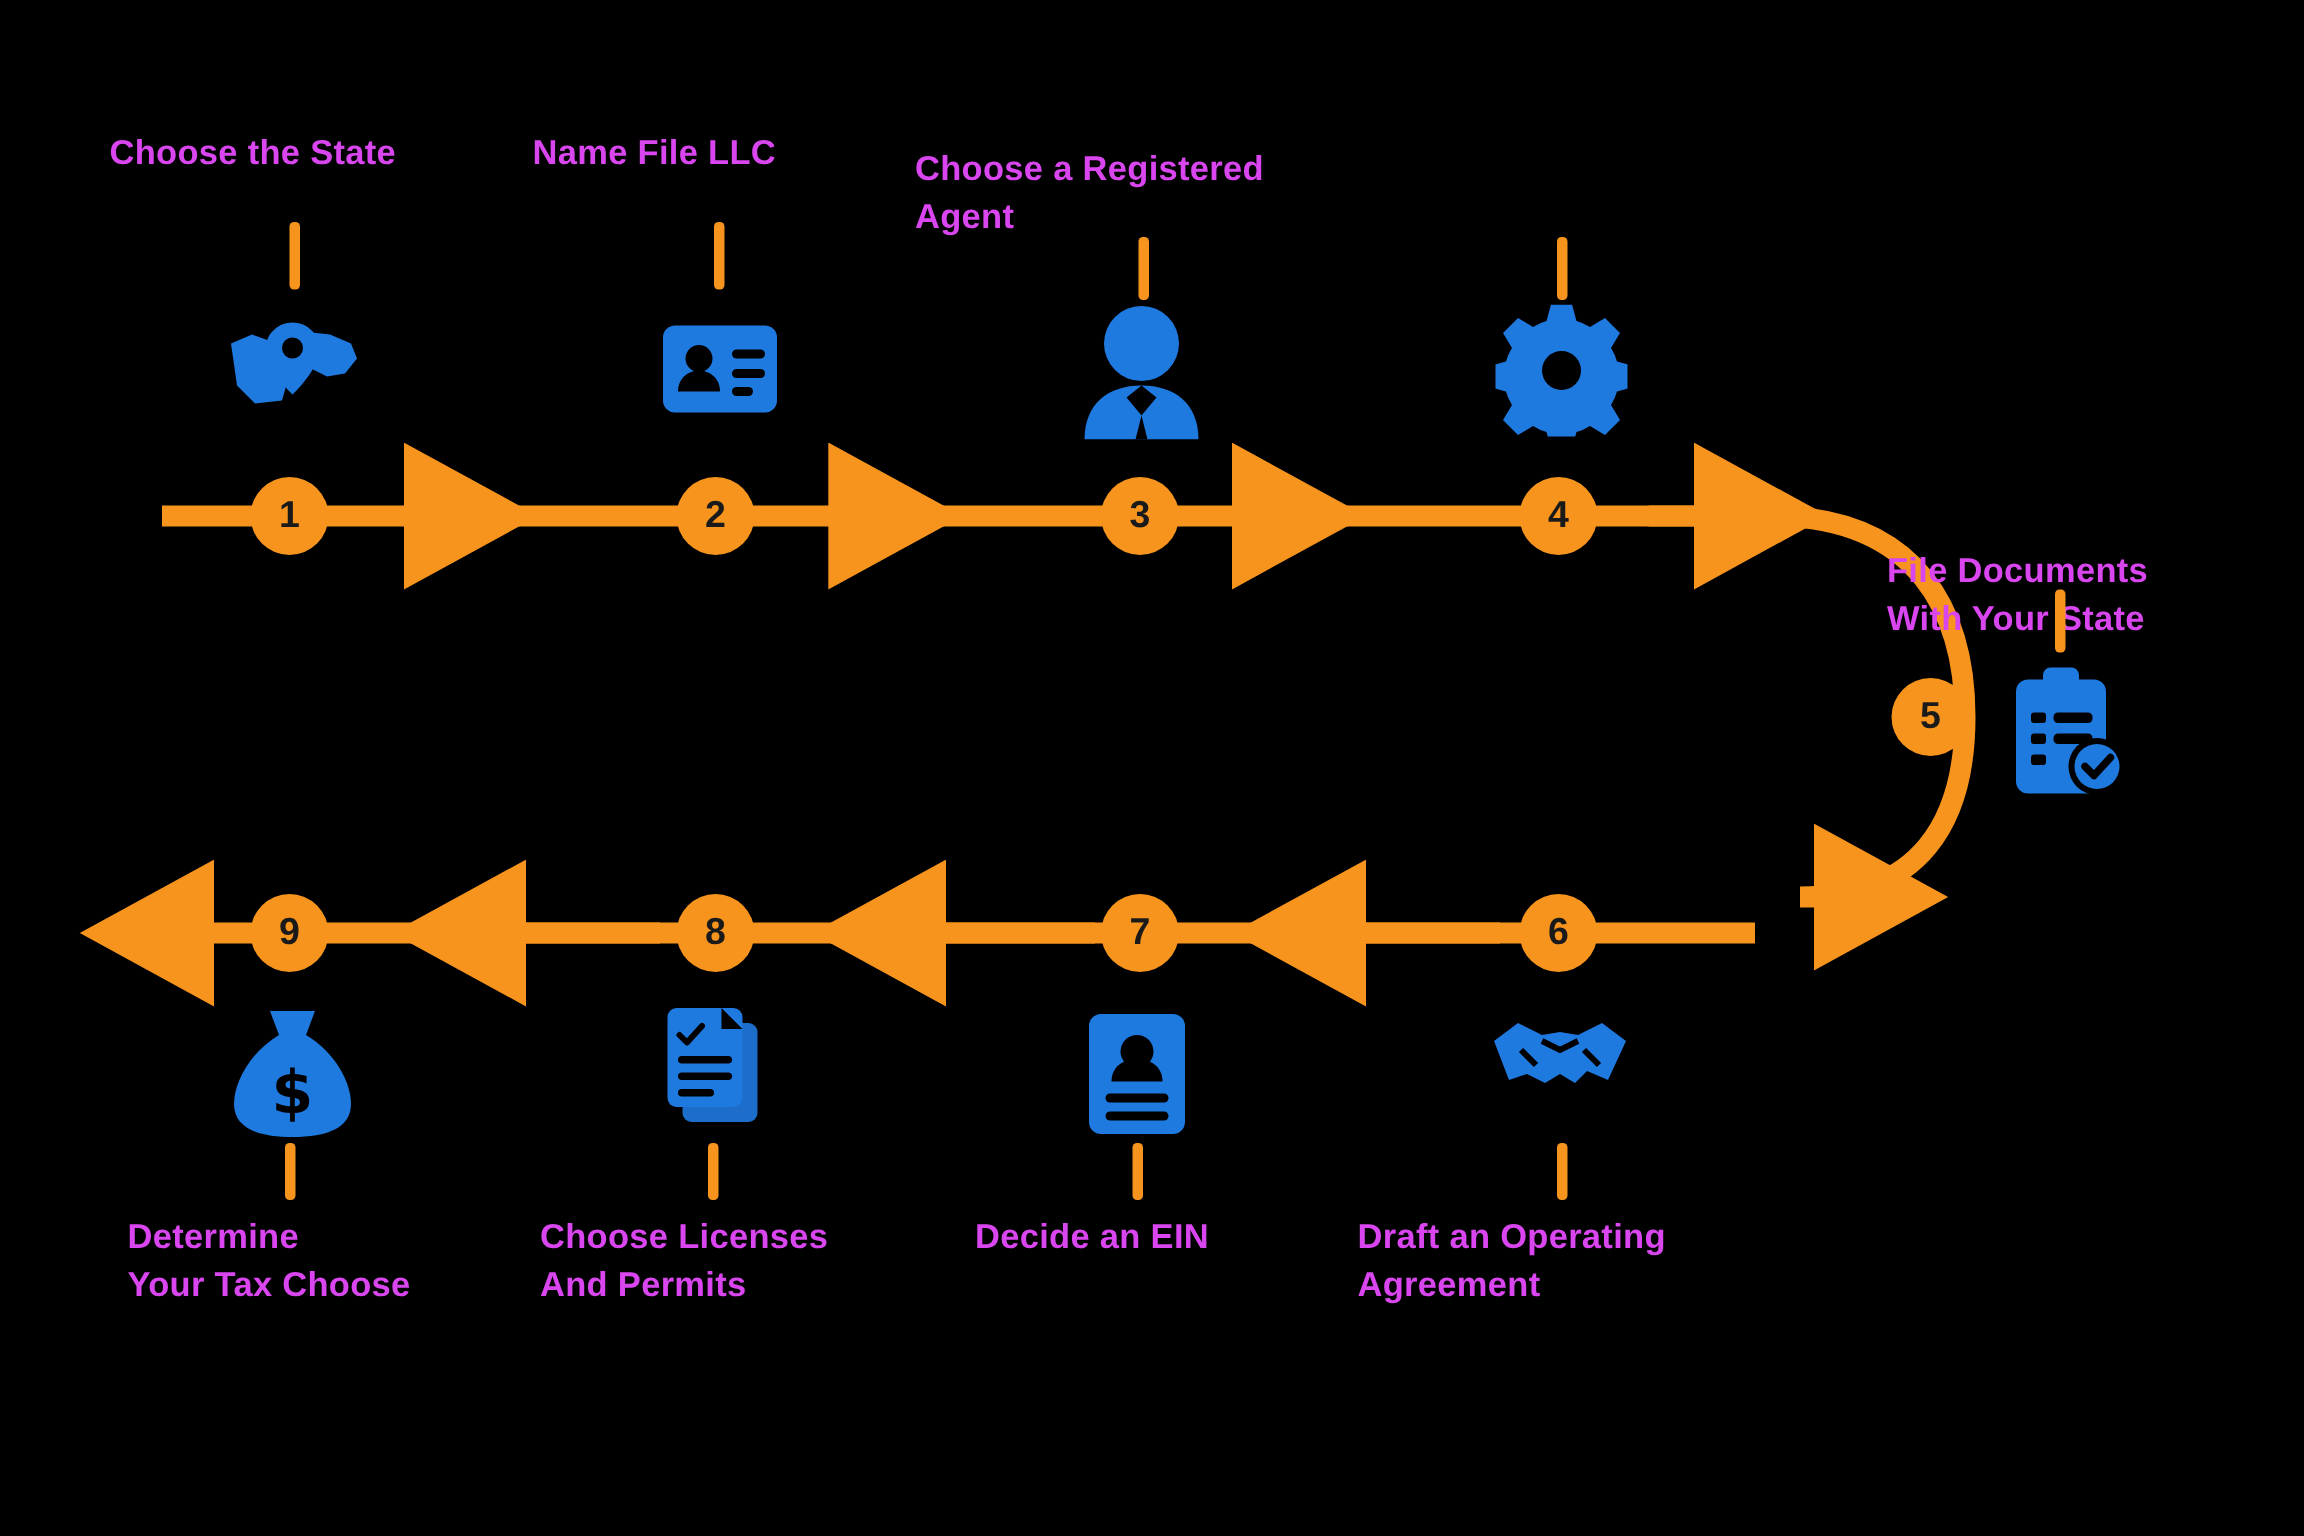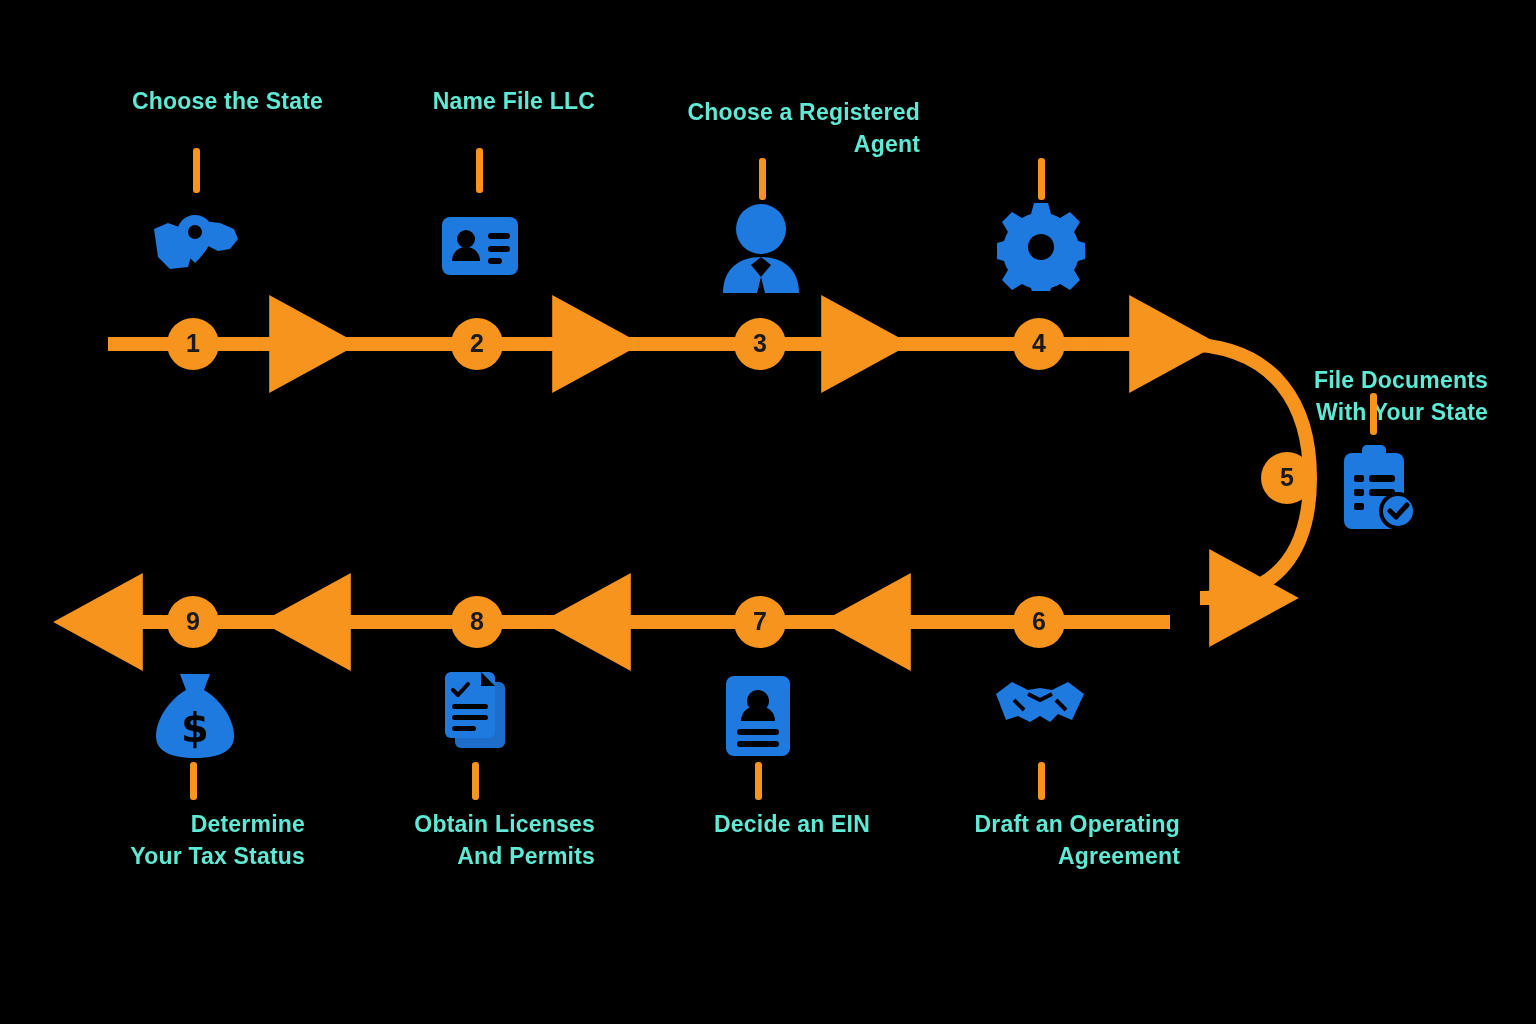--- a/index.html
+++ b/index.html
@@ -15,25 +15,25 @@
     font-family: "Liberation Sans", sans-serif;
   }
   #stage {
     position: absolute;
     inset: 0;
     width: 1536px;
     height: 1024px;
   }
   .label {
     position: absolute;
-    color: #5eead4;
+    color: #d946ef;
     font-weight: bold;
     font-size: 23px;
     line-height: 32px;
-    text-align: right;
+    text-align: left;
     letter-spacing: 0.2px;
     white-space: pre-line;
   }
   .icon {
     position: absolute;
     color: #1f7ae0;
   }
   .icon svg { display: block; }
   .stem {
     position: absolute;
@@ -211,30 +211,30 @@
       <rect x="18" y="12" width="50" height="66" rx="6" opacity="0.9"></rect>
       <rect x="8" y="2" width="50" height="66" rx="6"></rect>
       <path d="M44 2 L58 16 L44 16 Z" fill="#000000"></path>
       <path d="M16 20 l5 5 l10 -11" stroke="#000000" stroke-width="4" fill="none" stroke-linecap="round" stroke-linejoin="round"></path>
       <rect x="15" y="34" width="36" height="5" rx="2.5" fill="#000000"></rect>
       <rect x="15" y="45" width="36" height="5" rx="2.5" fill="#000000"></rect>
       <rect x="15" y="56" width="24" height="5" rx="2.5" fill="#000000"></rect>
     </svg>
   </div>
   <div class="stem" style="left:472px; top:762px; width:7px; height:38px;"></div>
-  <div class="label" style="left:360px; top:808px; width:235px;">Obtain Licenses
+  <div class="label" style="left:360px; top:808px; width:235px;">Choose Licenses
 And Permits</div>
 
   <div class="num" style="left:170px; top:599px;">
       <span>9</span>
     </div>
   <div class="icon" style="left:152px; top:670px;">
     <svg width="86" height="90" viewBox="0 0 86 90" fill="#1f7ae0">
       <path d="M28 4 L58 4 L52 20 L34 20 Z"></path>
       <path d="M34 20 C14 32 4 52 4 66 C4 82 20 88 43 88 C66 88 82 82 82 66 C82 52 72 32 52 20 Z"></path>
       <text x="43" y="72" font-family="DejaVu Sans, sans-serif" font-size="40" font-weight="bold" fill="#000000" text-anchor="middle">$</text>
     </svg>
   </div>
   <div class="stem" style="left:190px; top:762px; width:7px; height:38px;"></div>
   <div class="label" style="left:85px; top:808px; width:220px;">Determine
-Your Tax Status</div>
+Your Tax Choose</div>
 
 </div>
 
 </body></html>

